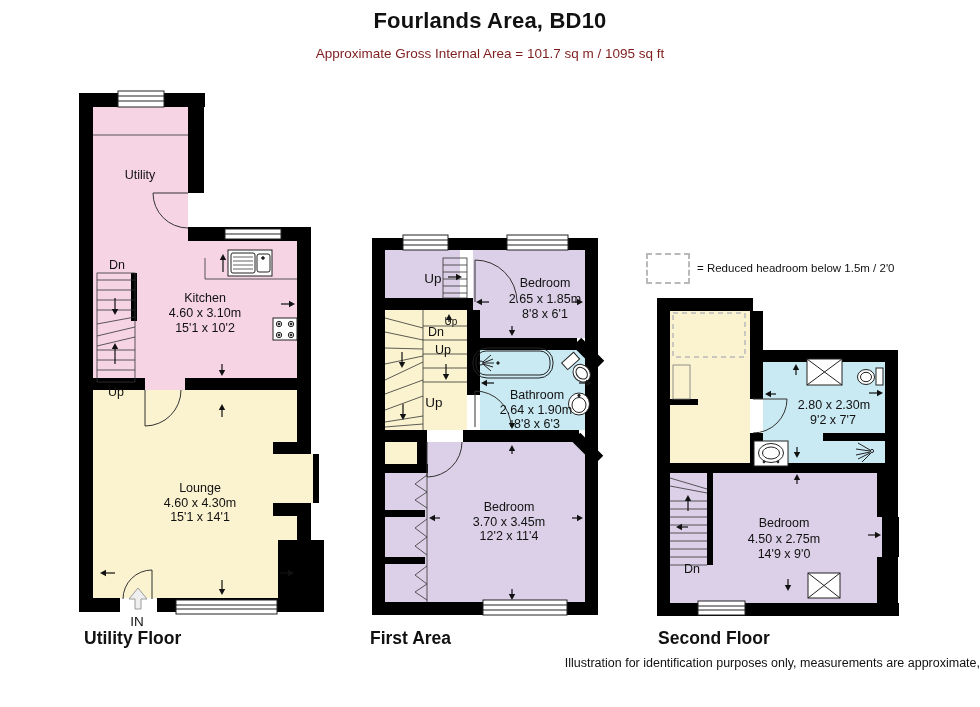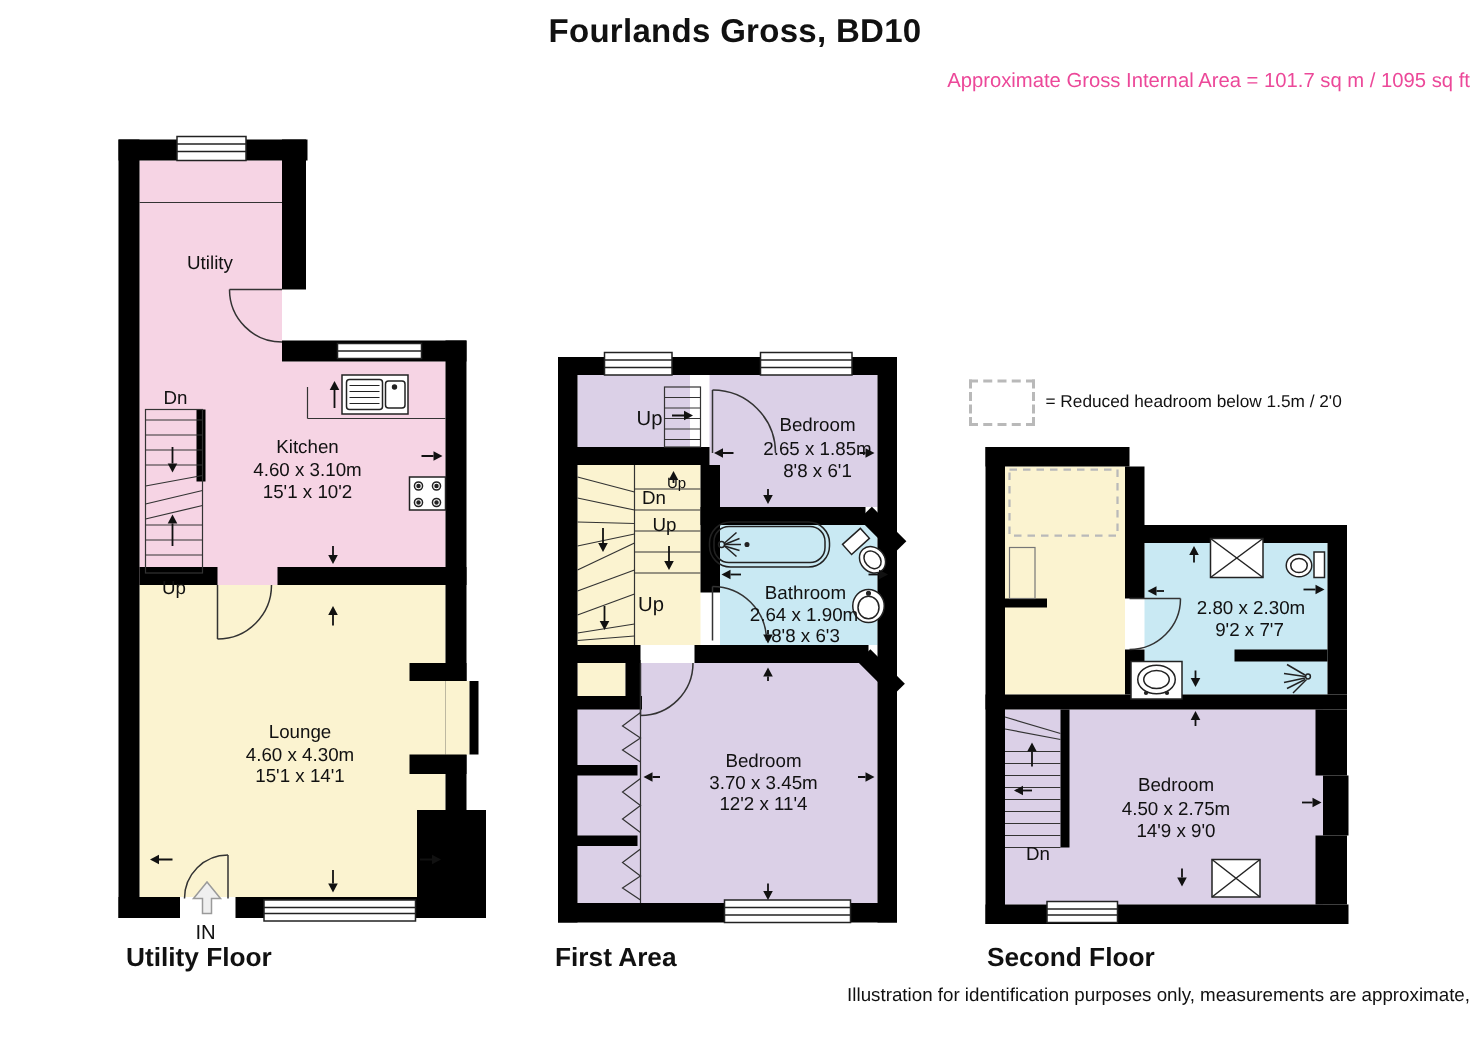--- a/index.html
+++ b/index.html
@@ -1,41 +1,41 @@
 <!DOCTYPE html>
 <html><head>
 <meta charset="utf-8">
 <style>
   html,body{margin:0;padding:0;background:#fff}
   .canvas{position:relative;width:980px;height:707px;background:#ffffff;
           font-family:"Liberation Sans",sans-serif;overflow:hidden}
   .title{position:absolute;top:8px;left:0;width:100%;text-align:center;
          font-size:22px;font-weight:bold;color:#111;letter-spacing:.2px}
-  .subtitle{position:absolute;top:46px;left:0;width:100%;text-align:right;
-            font-size:13.5px;color:#ec4899}
+  .subtitle{position:absolute;top:46px;left:0;width:100%;text-align:center;
+            font-size:13.5px;color:#7f1d1d}
   .floor-label{position:absolute;font-size:17.5px;font-weight:bold;color:#111}
   .legend-box{position:absolute;left:646px;top:253px;width:40px;height:27px;
               border:2px dashed #b9b9b9;background:#fff}
   .legend-text{position:absolute;left:697px;top:262px;font-size:11.5px;color:#111}
   .footer{position:absolute;left:0;width:100%;text-align:right;font-size:12.5px;color:#111}
   svg{position:absolute}
   svg text{fill:#111}
   .rm{font-size:12.5px;text-anchor:middle}
   .sm{font-size:10px;text-anchor:middle}
   .bg{font-size:13.5px;text-anchor:middle}
   .wl{fill:#000}
   .thin{stroke:#333;stroke-width:.8;fill:none}
   .door{stroke:#333;stroke-width:1;fill:none}
 </style>
 </head>
 <body>
 
 <div class="canvas">
 
-  <div class="title">Fourlands Gross, BD10</div>
+  <div class="title">Fourlands Area, BD10</div>
   <div class="subtitle">Approximate Gross Internal Area = 101.7 sq m / 1095 sq ft</div>
 
   <svg id="svg-ground" style="left:75px;top:88px" width="250" height="548" viewBox="0 0 250 548">
     <g>
       <rect x="18" y="19" width="95" height="283" fill="#F6D4E4"></rect>
       <rect x="113" y="153" width="109" height="149" fill="#F6D4E4"></rect>
       <rect x="18" y="302" width="204" height="208" fill="#FBF3D0"></rect>
     </g>
     <g class="wl">
       <rect x="4" y="5" width="14" height="519"></rect>

